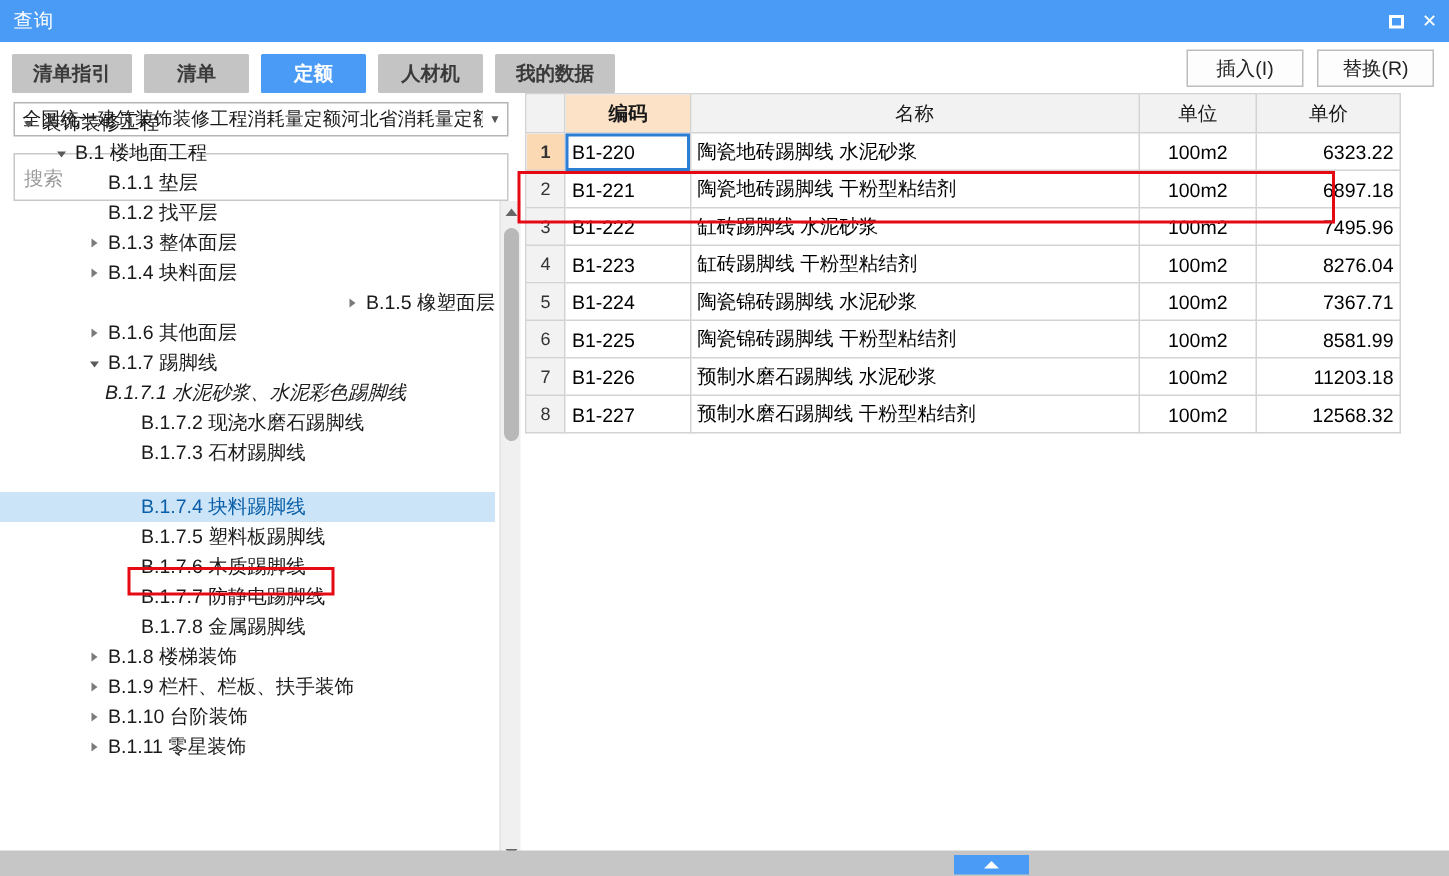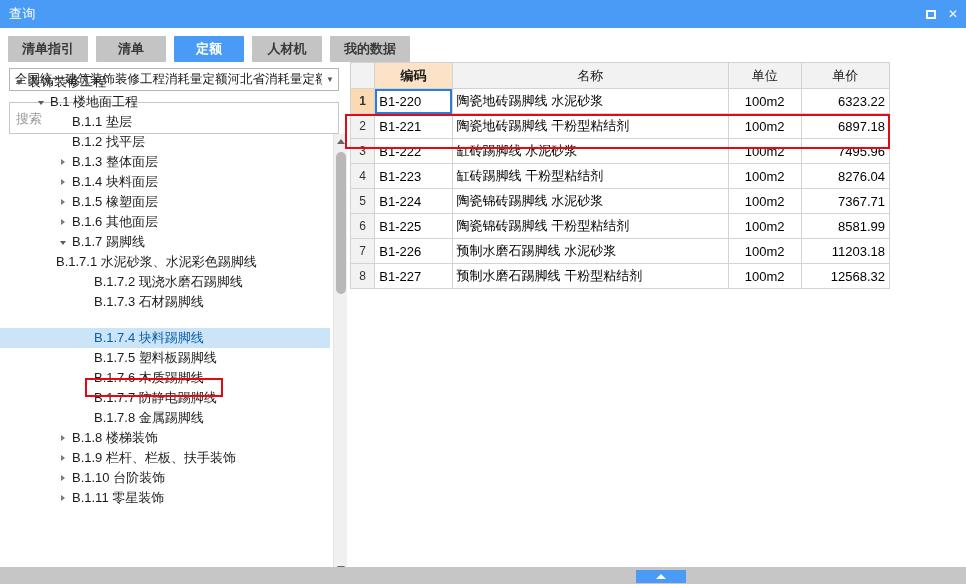--- a/index.html
+++ b/index.html
@@ -231,21 +231,21 @@
   
   .table-panel {
     position: absolute; left: 350px; top: 62px;
     width: 616px; height: 505px;
     background: #ffffff;
     overflow: hidden;
   }
   table.grid {
     border-collapse: collapse;
     table-layout: fixed;
-    width: 540px;
+    width: 584px;
     font-size: 13px;
   }
   table.grid th, table.grid td {
     border: 1px solid #d3d3d3;
     height: 25px;
     padding: 0 4px;
     overflow: hidden;
     white-space: nowrap;
   }
   table.grid thead th {
@@ -324,20 +324,24 @@
   </div>
 
   <div class="tabstrip" id="tabstrip">
       <div class="tab">清单指引</div>
       <div class="tab">清单</div>
       <div class="tab active">定额</div>
       <div class="tab">人材机</div>
       <div class="tab">我的数据</div>
     </div>
 
+  <div class="top-buttons">
+    <div class="top-btn">插入(I)</div>
+    <div class="top-btn">替换(R)</div>
+  </div>
 
   <div class="left-panel">
     <div class="dd-wrap">
       <div class="dd">
         <span class="dd-text">全国统一建筑装饰装修工程消耗量定额河北省消耗量定额(20</span>
         <span class="dd-arrow">▼</span>
       </div>
     </div>
     <div class="search-wrap">
       <input class="search-input" type="text" placeholder="搜索" style="">
@@ -363,33 +367,33 @@
           <span class="tree-label">B.1.2 找平层</span>
         </div>
         <div class="tree-row" style="padding-left: 56px;">
           <span class="tw collapsed"></span>
           <span class="tree-label">B.1.3 整体面层</span>
         </div>
         <div class="tree-row" style="padding-left: 56px;">
           <span class="tw collapsed"></span>
           <span class="tree-label">B.1.4 块料面层</span>
         </div>
-        <div class="tree-row" style="padding-left: 56px;">
+        <div class="tree-row" style="padding-left: 56px; justify-content: flex-end;">
           <span class="tw collapsed"></span>
           <span class="tree-label">B.1.5 橡塑面层</span>
         </div>
         <div class="tree-row" style="padding-left: 56px;">
           <span class="tw collapsed"></span>
           <span class="tree-label">B.1.6 其他面层</span>
         </div>
         <div class="tree-row" style="padding-left: 56px;">
           <span class="tw expanded"></span>
           <span class="tree-label">B.1.7 踢脚线</span>
         </div>
-        <div class="tree-row" style="padding-left: 40px;">
+        <div class="tree-row" style="padding-left: 54px; font-style: italic;">
           <span class="tw leaf"></span>
           <span class="tree-label">B.1.7.1 水泥砂浆、水泥彩色踢脚线</span>
         </div>
         <div class="tree-row" style="padding-left: 78px;">
           <span class="tw leaf"></span>
           <span class="tree-label">B.1.7.2 现浇水磨石踢脚线</span>
         </div>
         <div class="tree-row" style="padding-left: 78px;">
           <span class="tw leaf"></span>
           <span class="tree-label">B.1.7.3 石材踢脚线</span>

